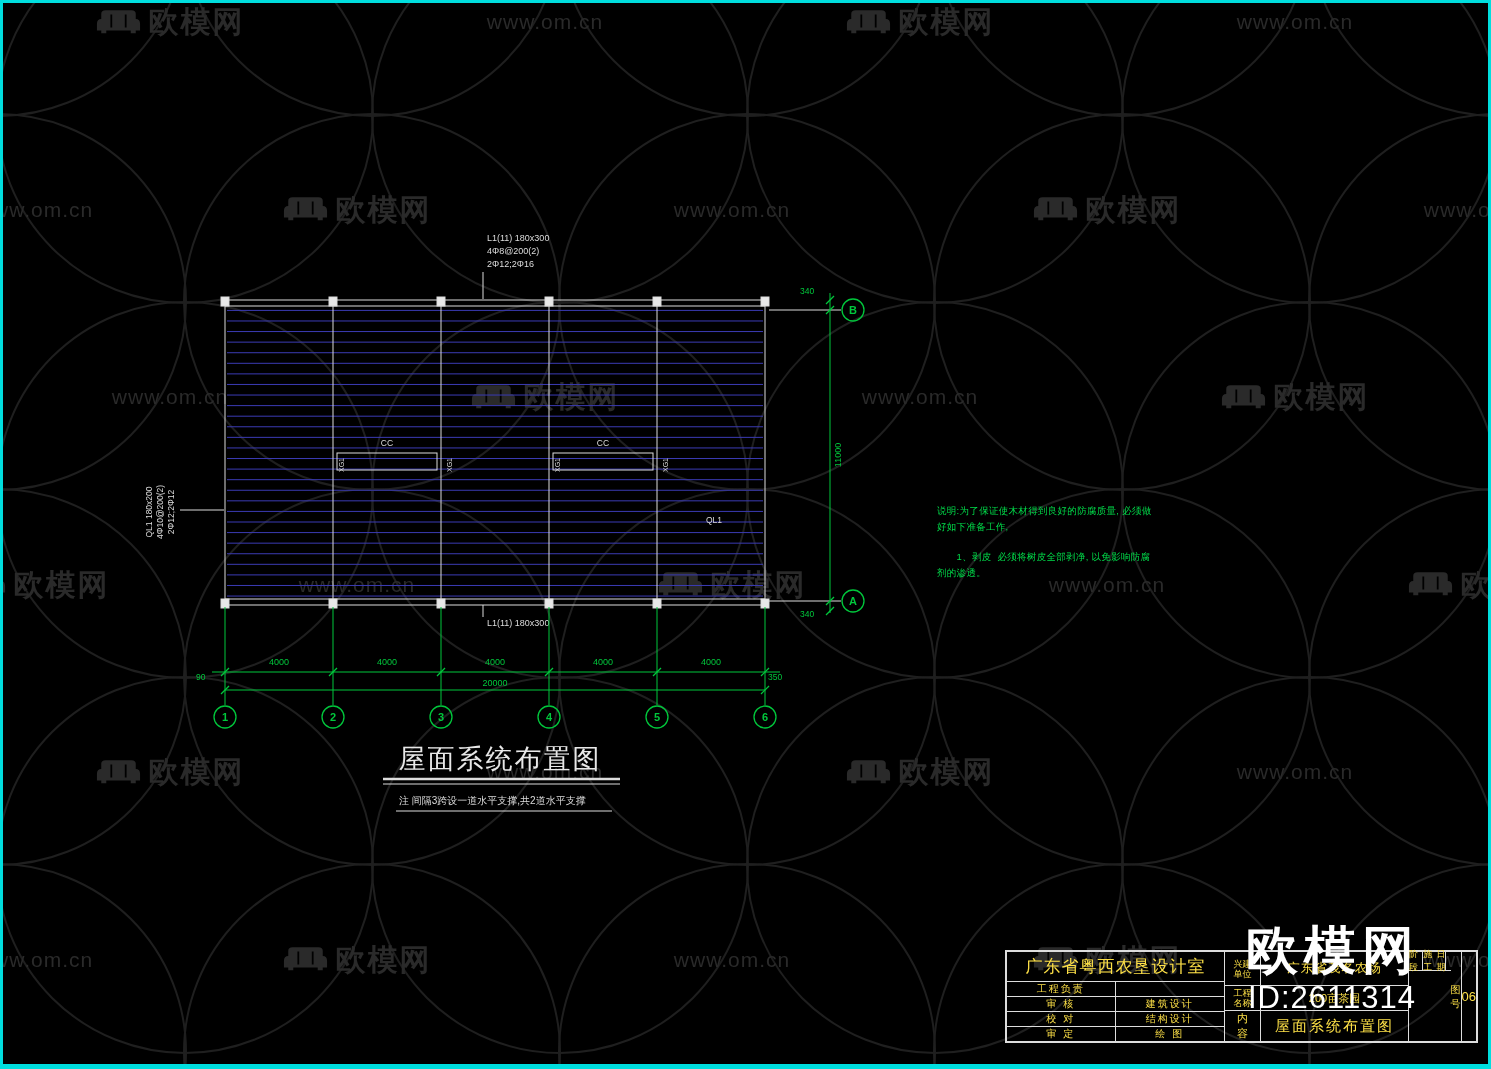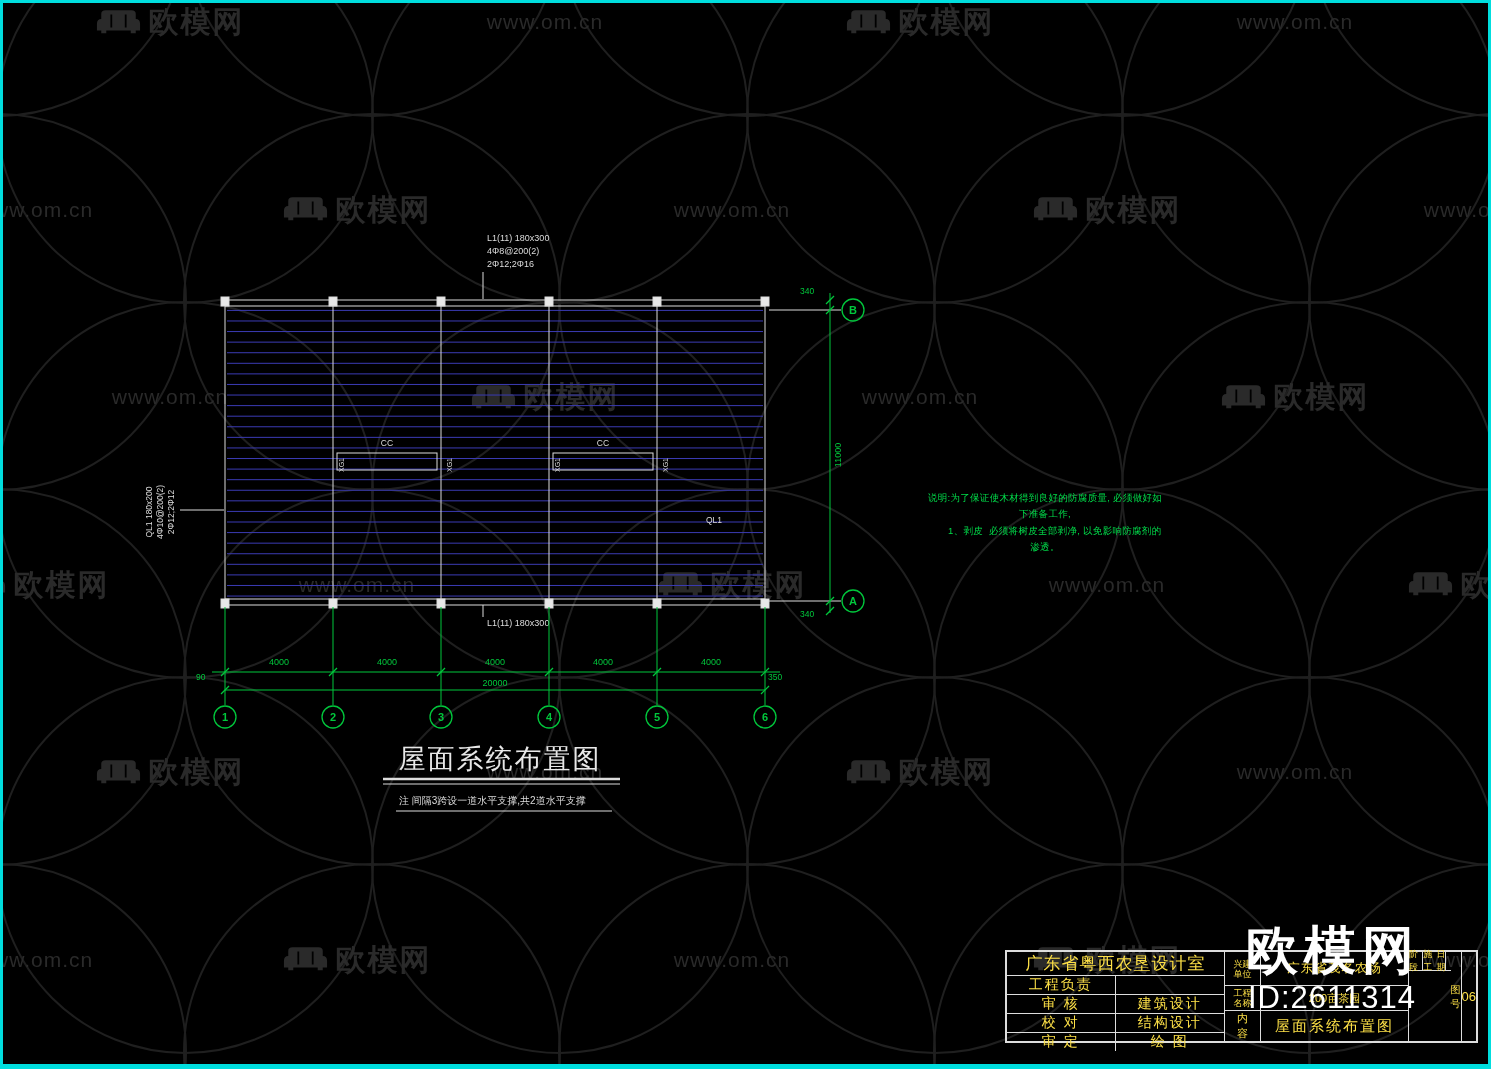--- a/index.html
+++ b/index.html
@@ -25,30 +25,30 @@
   #g-green text{fill:#00c83c;}
   .t7{font-size:7px;}
   .t8{font-size:8.5px;}
   .t9{font-size:9px;}
   .t11{font-size:11px;font-weight:bold;}
   .title-text{fill:#e8e8e8;font-size:27px;letter-spacing:2px;}
   .note-text{fill:#dcdcdc;font-size:10px;}
   
   .notes{position:absolute;left:924px;top:490px;width:242px;z-index:2;
          color:#00dd4a;font-size:9.5px;line-height:16.4px;letter-spacing:.3px;}
-  .notes p{margin:0;white-space:pre-wrap;text-align:center;}
+  .notes p{margin:13px;white-space:pre-wrap;}
   
   .tblock{position:absolute;left:1005px;top:950px;width:473px;height:93px;z-index:3;
           border:2px solid #ddd;box-sizing:border-box;display:flex;color:#fde047;}
   .tb-left{width:218px;border-right:1px solid #ddd;display:flex;flex-direction:column;box-sizing:border-box;}
   .tb-office{height:37px;border-bottom:1px solid #ddd;display:flex;align-items:center;justify-content:center;
              font-size:17px;letter-spacing:1px;white-space:nowrap;}
   .tb-rows{flex:1;display:grid;grid-template-columns:1fr 1fr;}
   .tb-cell{border-bottom:1px solid #ddd;border-right:1px solid #ddd;display:flex;align-items:center;
-           justify-content:center;font-size:14px;letter-spacing:2px;}
+           justify-content:center;font-size:10px;letter-spacing:2px;}
   .tb-cell:nth-child(even){border-right:none;}
   .tb-cell:nth-last-child(-n+2){border-bottom:none;}
   .tb-main{width:184px;border-right:1px solid #ddd;display:flex;flex-direction:column;box-sizing:border-box;}
   .tb-row{display:flex;border-bottom:1px solid #ddd;box-sizing:border-box;}
   .tb-r1{height:37px;}
   .tb-r2{height:27px;}
   .tb-r3{flex:1;border-bottom:none;}
   .tb-lab{width:36px;border-right:1px solid #ddd;box-sizing:border-box;font-size:9px;line-height:10px;
           display:flex;align-items:center;justify-content:center;text-align:center;
           word-break:break-all;padding:0 7px;}

